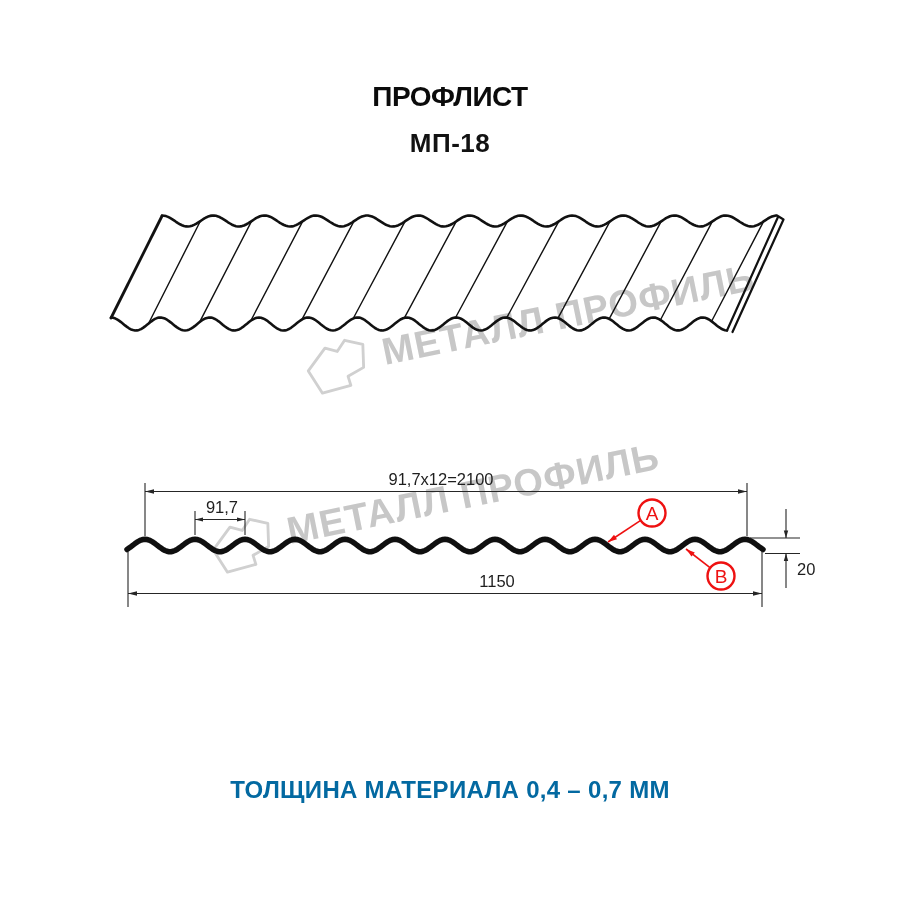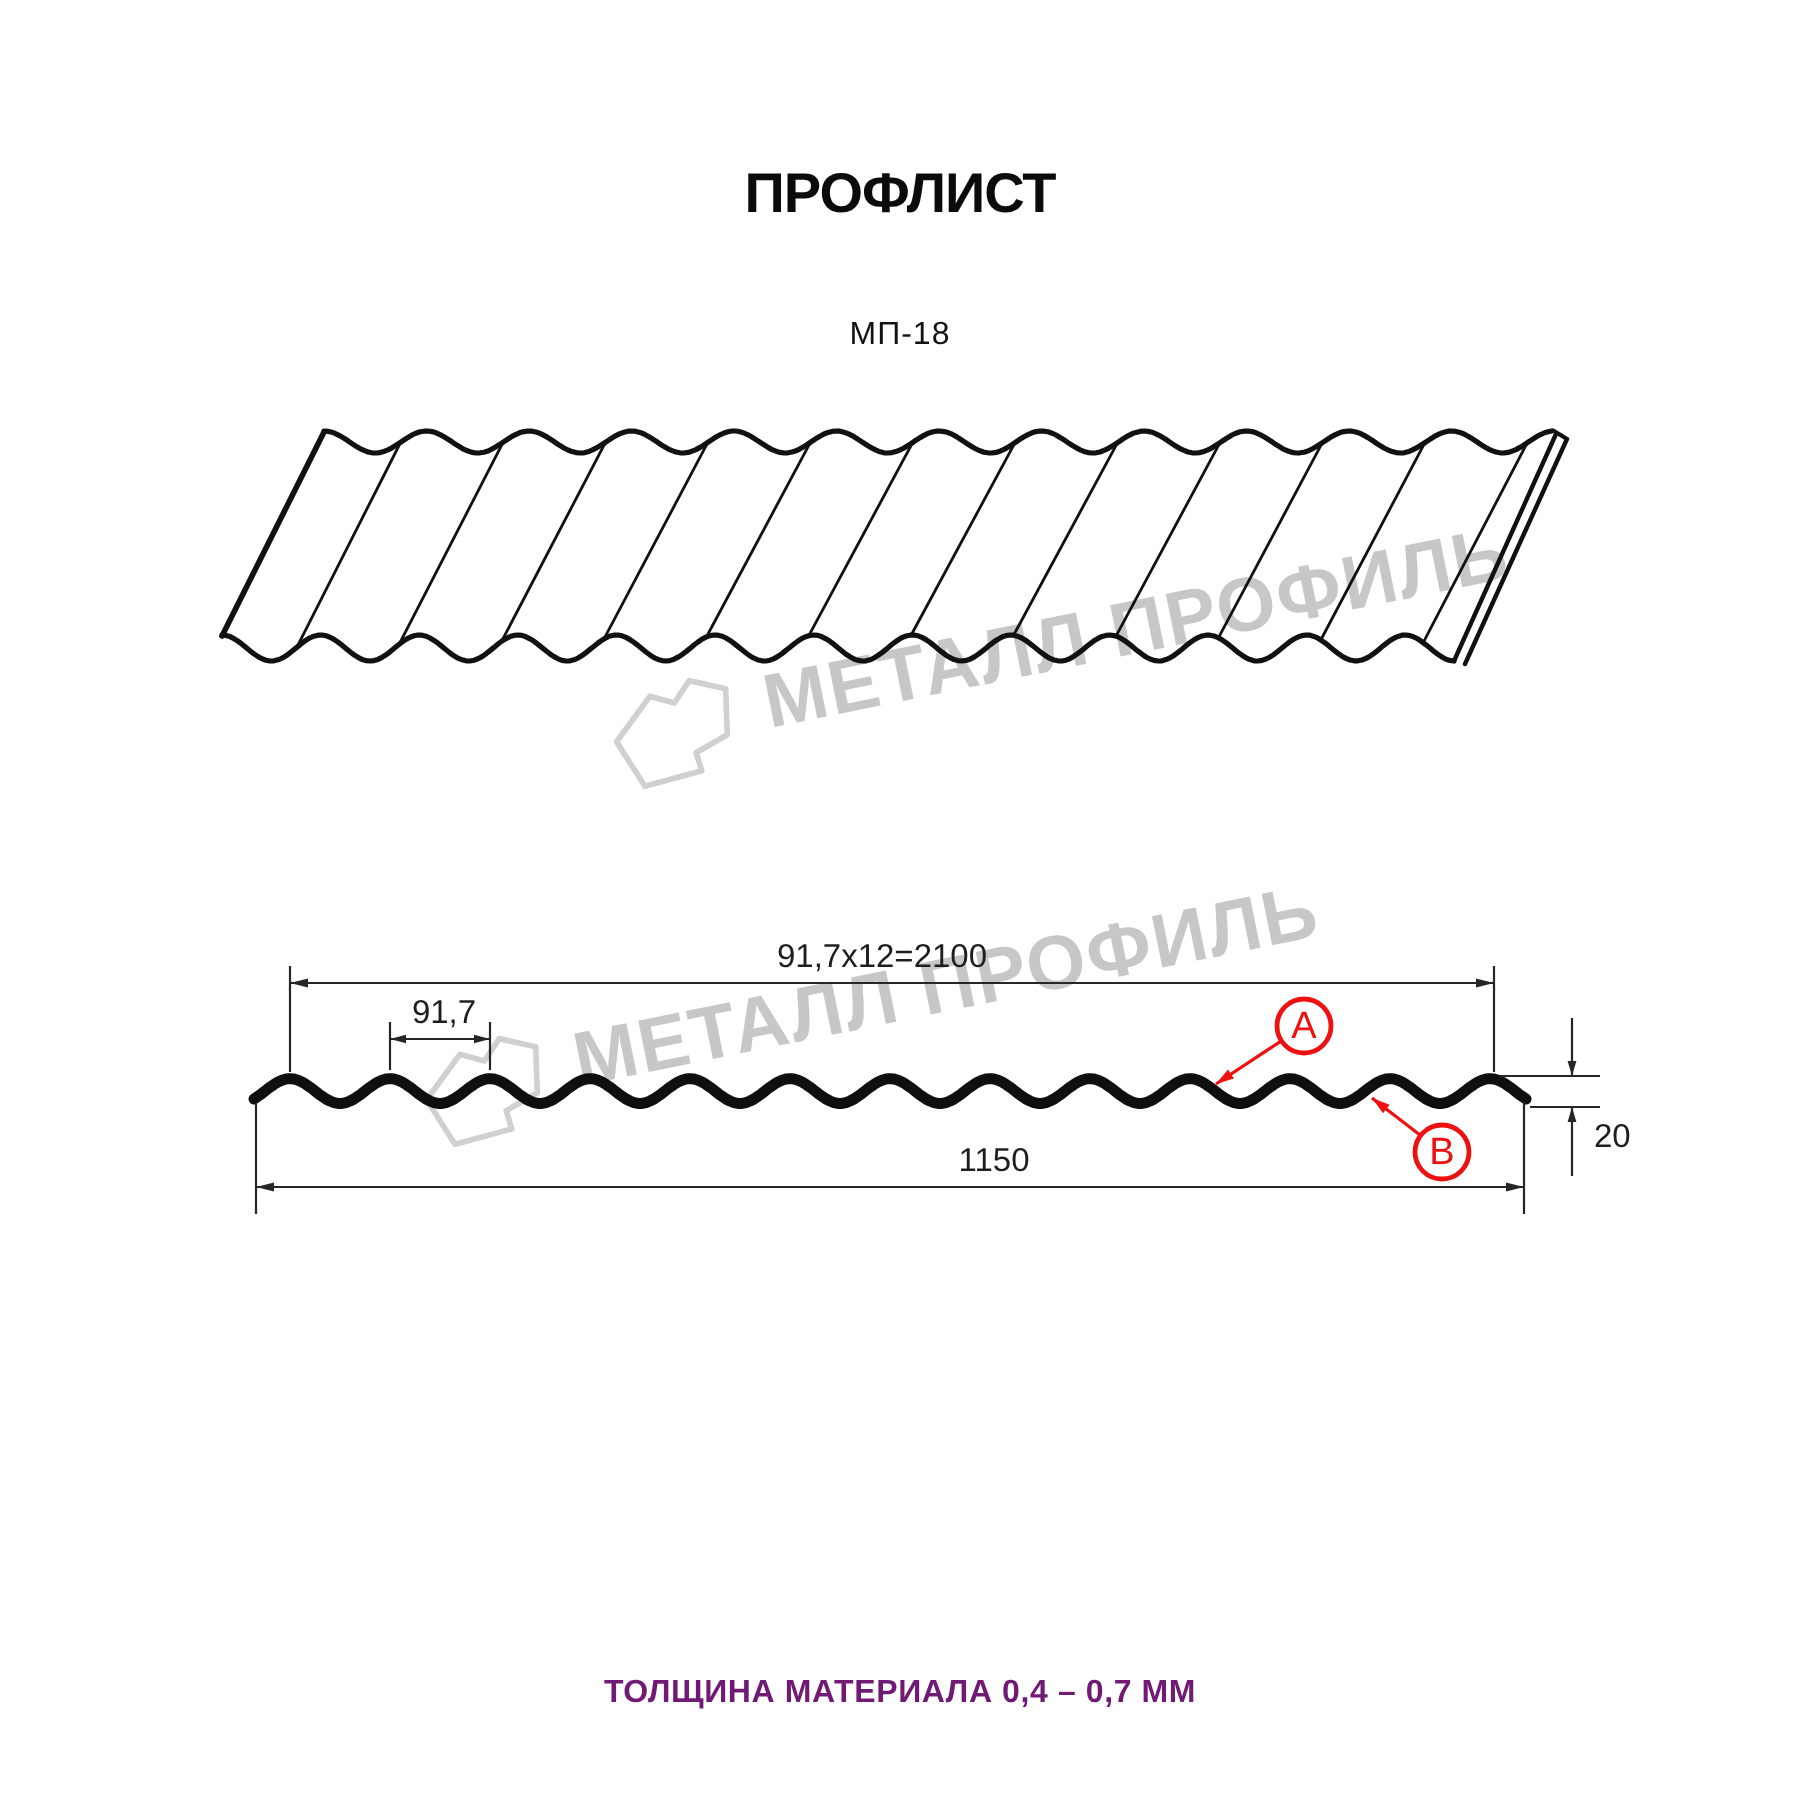--- a/index.html
+++ b/index.html
@@ -6,25 +6,25 @@
   body{
     width:900px;height:900px;position:relative;overflow:hidden;
     background:#ffffff;font-family:"Liberation Sans",sans-serif;color:#111;
   }
   .page-title{
     position:absolute;left:50%;top:81px;transform:translateX(-50%);
     margin:0;font-size:28px;font-weight:700;letter-spacing:-.5px;color:#0b0b0b;white-space:nowrap;
   }
   .page-subtitle{
     position:absolute;left:50%;top:128px;transform:translateX(-50%);
-    font-size:16px;font-weight:400;letter-spacing:.5px;color:#121212;white-space:nowrap;margin-top:31px;
+    font-size:26px;font-weight:700;letter-spacing:.5px;color:#121212;white-space:nowrap;
   }
   .footer-note{
-    position:absolute;left:50%;top:838px;transform:translateX(-50%);
-    font-size:16px;font-weight:700;letter-spacing:.3px;color:#701a75;white-space:nowrap;
+    position:absolute;left:50%;top:776px;transform:translateX(-50%);
+    font-size:24px;font-weight:700;letter-spacing:.3px;color:#0369a1;white-space:nowrap;
   }
   .watermark{
     position:absolute;display:flex;align-items:flex-start;gap:12px;
     transform-origin:0 0;transform:rotate(-11.5deg);
     color:#c7c7c7;font-weight:700;font-size:38px;letter-spacing:1px;
     white-space:nowrap;z-index:1;pointer-events:none;
   }
   .watermark .wm-text{margin-top:32px;line-height:1;}
   .watermark svg{margin-top:26px;}
   #wm-1{left:290px;top:319px;}

